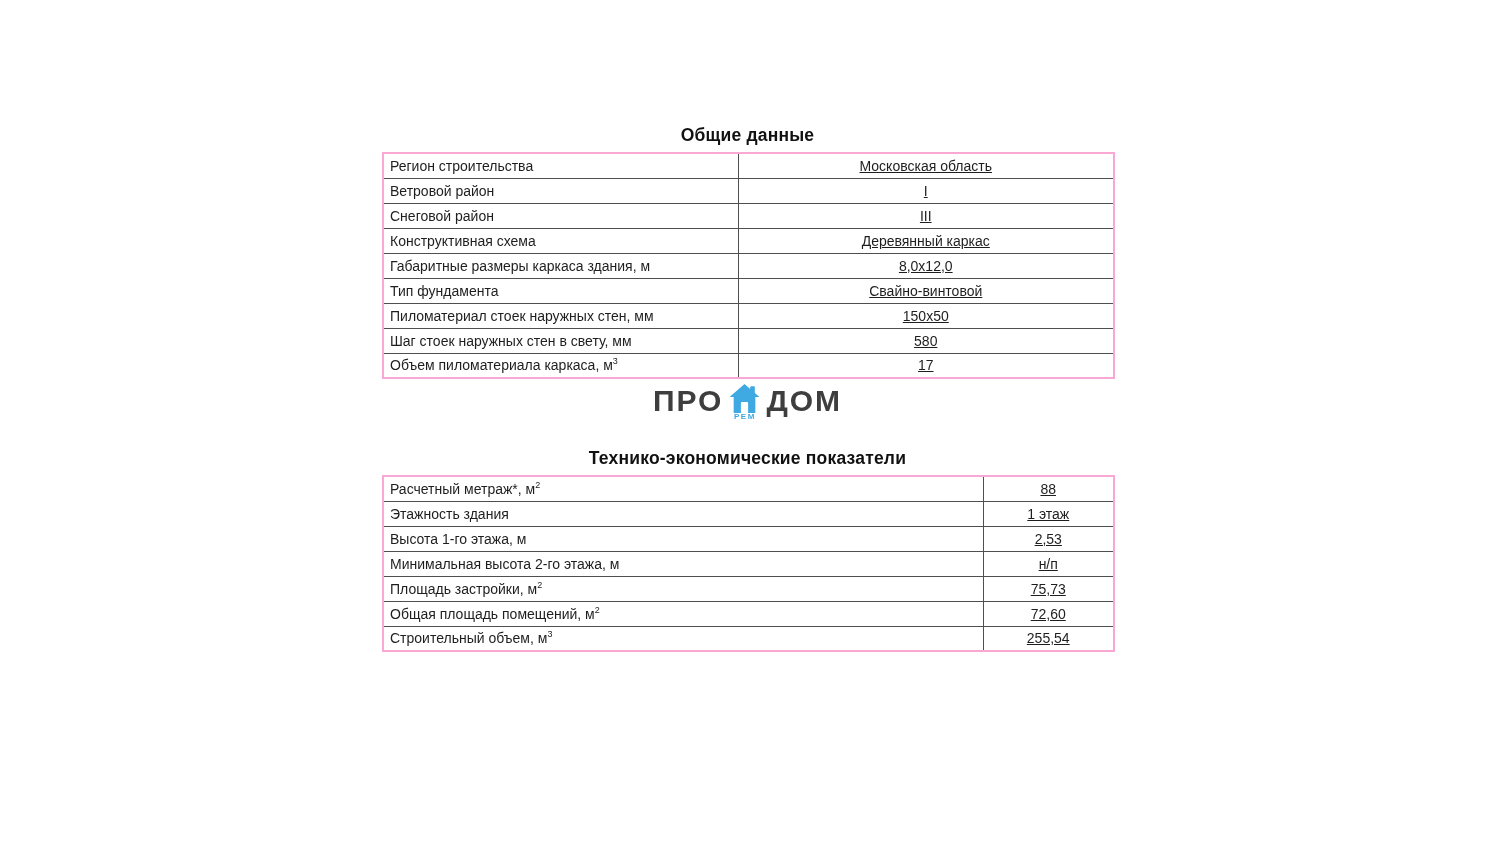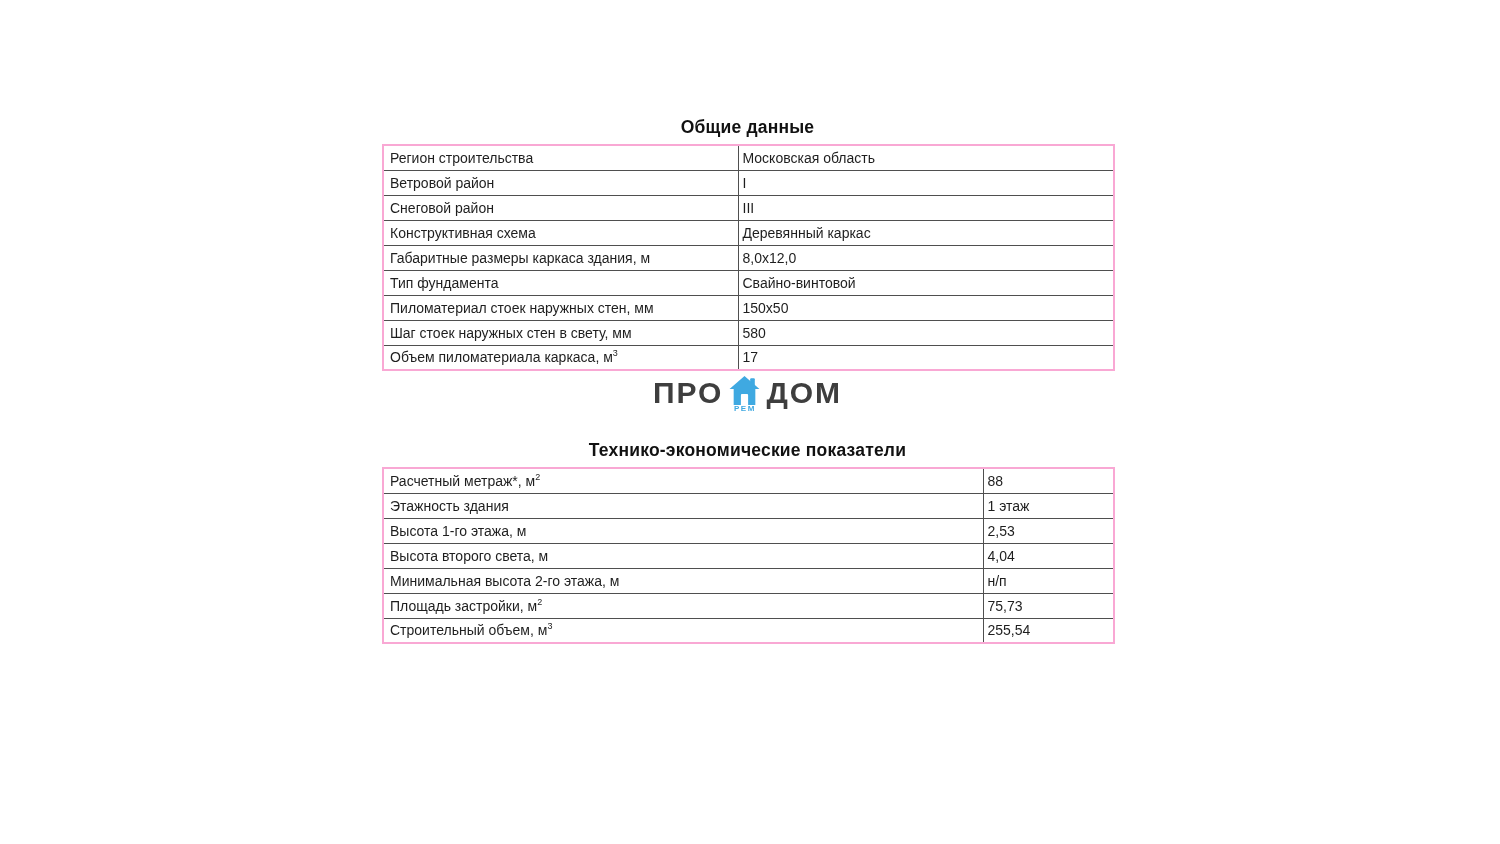--- a/index.html
+++ b/index.html
@@ -5,21 +5,21 @@
   * { margin: 0; padding: 0; box-sizing: border-box; }
   html, body {
     width: 1500px; height: 844px;
     background: #ffffff;
     font-family: "Liberation Sans", sans-serif;
     color: #1e1e1e;
     overflow: hidden;
   }
   .content {
     position: absolute;
-    left: 382px; top: 8px;
+    left: 382px; top: 16px;
     width: 731px;
     padding-top: 109px;
   }
   .table-title {
     text-align: center;
     font-size: 17.5px;
     font-weight: bold;
     color: #111111;
     margin-bottom: 6px;
     letter-spacing: 0.2px;
@@ -33,21 +33,21 @@
   table.data-table td {
     border: 1px solid #4f4f4f;
     height: 25px;
     font-size: 14px;
     color: #1e1e1e;
     vertical-align: middle;
     white-space: nowrap;
     overflow: hidden;
   }
   td.label-cell { text-align: left; padding: 0 6px; }
-  td.value-cell { padding: 0 4px; }
+  td.value-cell { text-align: center; padding: 0 4px; text-decoration: underline; }
   td sup { font-size: 9px; line-height: 0; }
 
   
   .logo {
     margin-top: 3px;
     height: 46px;
     display: flex;
     align-items: flex-start;
     justify-content: center;
   }
@@ -153,30 +153,30 @@
         </tr>
         <tr>
           <td class="label-cell">Этажность здания</td>
           <td class="value-cell">1 этаж</td>
         </tr>
         <tr>
           <td class="label-cell">Высота 1-го этажа, м</td>
           <td class="value-cell">2,53</td>
         </tr>
         <tr>
-          <td class="label-cell">Высота второго света, м</td>
-          <td class="value-cell">4,04</td>
-        </tr>
-        <tr>
           <td class="label-cell">Минимальная высота 2-го этажа, м</td>
           <td class="value-cell">н/п</td>
         </tr>
         <tr>
           <td class="label-cell">Площадь застройки, м<sup>2</sup></td>
           <td class="value-cell">75,73</td>
+        </tr>
+        <tr>
+          <td class="label-cell">Общая площадь помещений, м<sup>2</sup></td>
+          <td class="value-cell">72,60</td>
         </tr>
         <tr>
           <td class="label-cell">Строительный объем, м<sup>3</sup></td>
           <td class="value-cell">255,54</td>
         </tr>
       </tbody>
   </table>
 
 </div>
 

